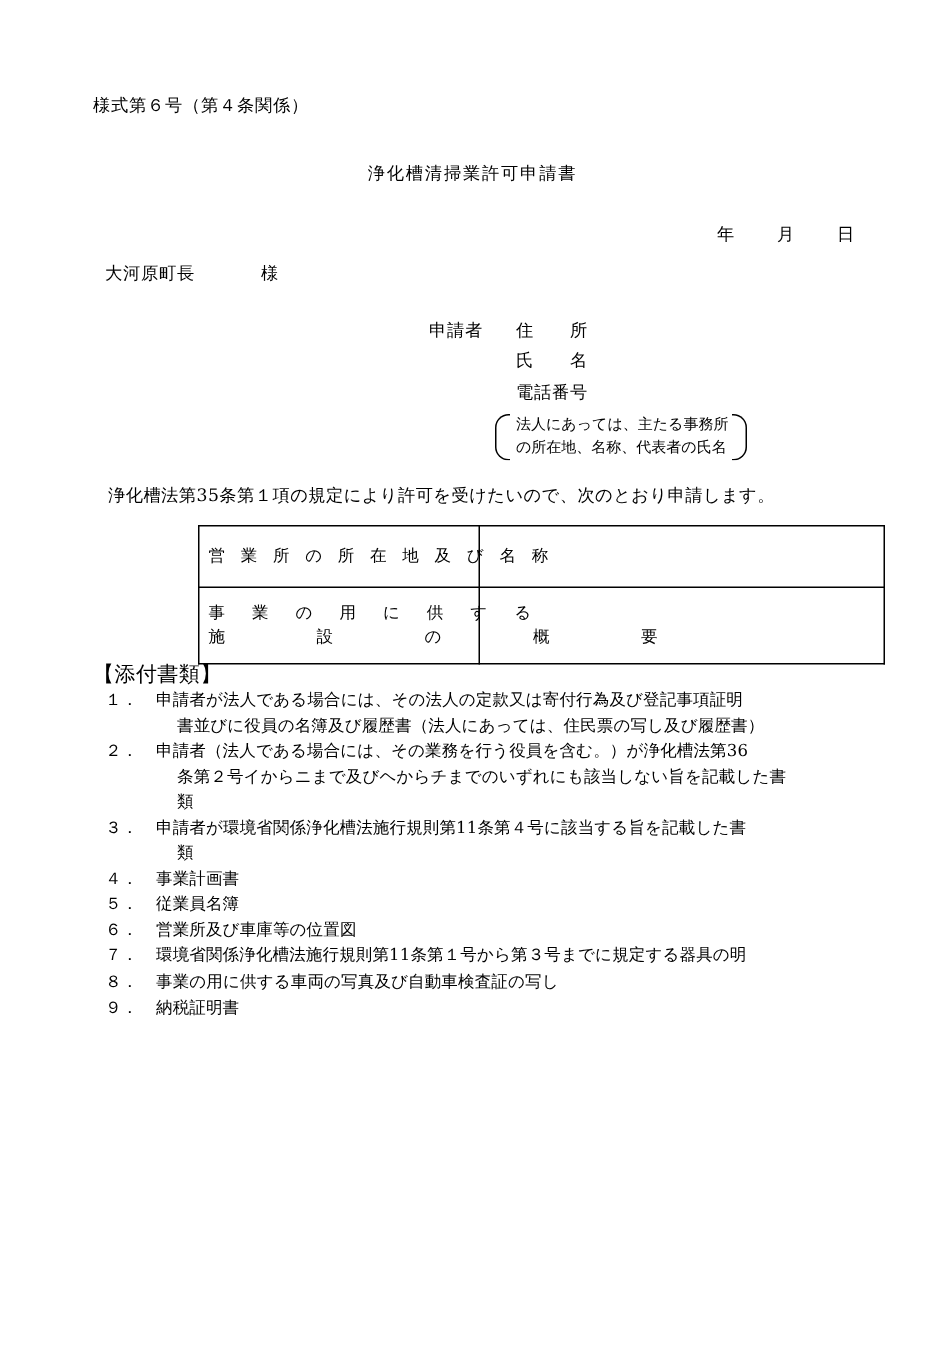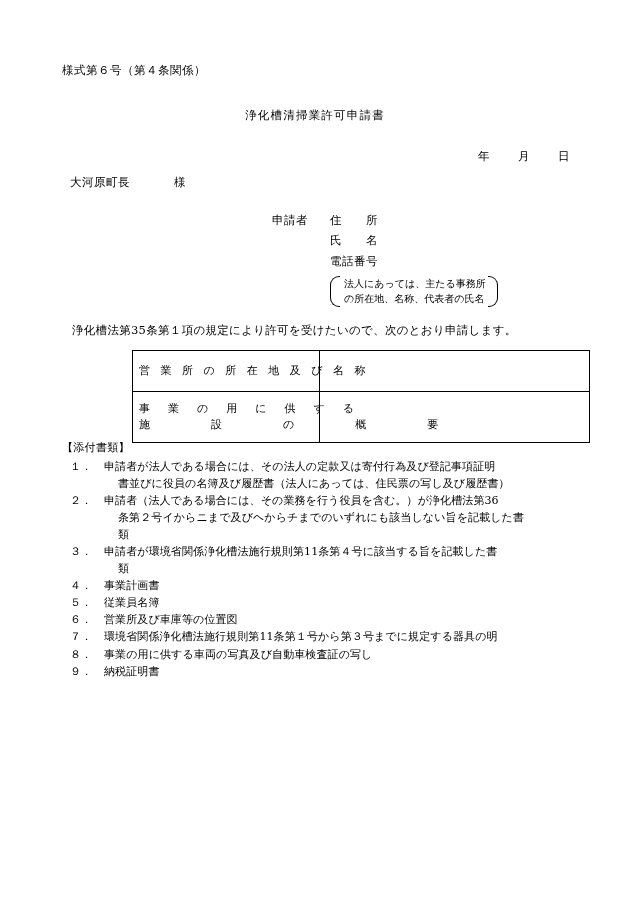--- a/index.html
+++ b/index.html
@@ -65,20 +65,21 @@
   .applicant {
     position: absolute;
     left: 272px;
     top: 212px;
     font-size: 11.5px;
   }
   .applicant .row {
     white-space: nowrap;
     margin-bottom: 3px;
     letter-spacing: 0.5px;
+    margin-left: 14px;
   }
   .applicant .lead {
     display: inline-block;
     width: 58px;
   }
   .note-brace {
     position: absolute;
     left: 328px;
     top: 276px;
     font-size: 10px;
@@ -147,21 +148,21 @@
   table.main-table tr.tall td {
     height: 46px;
   }
   table.main-table td.value {
     padding: 2px 6px;
   }
   .attach-head {
     position: absolute;
     left: 62px;
     top: 440px;
-    font-size: 11px;
+    font-size: 14px;
     letter-spacing: 0.3px;
   }
   .attach-list {
     position: absolute;
     left: 70px;
     top: 458px;
     width: 510px;
     font-size: 11px;
     line-height: 1.55;
   }

